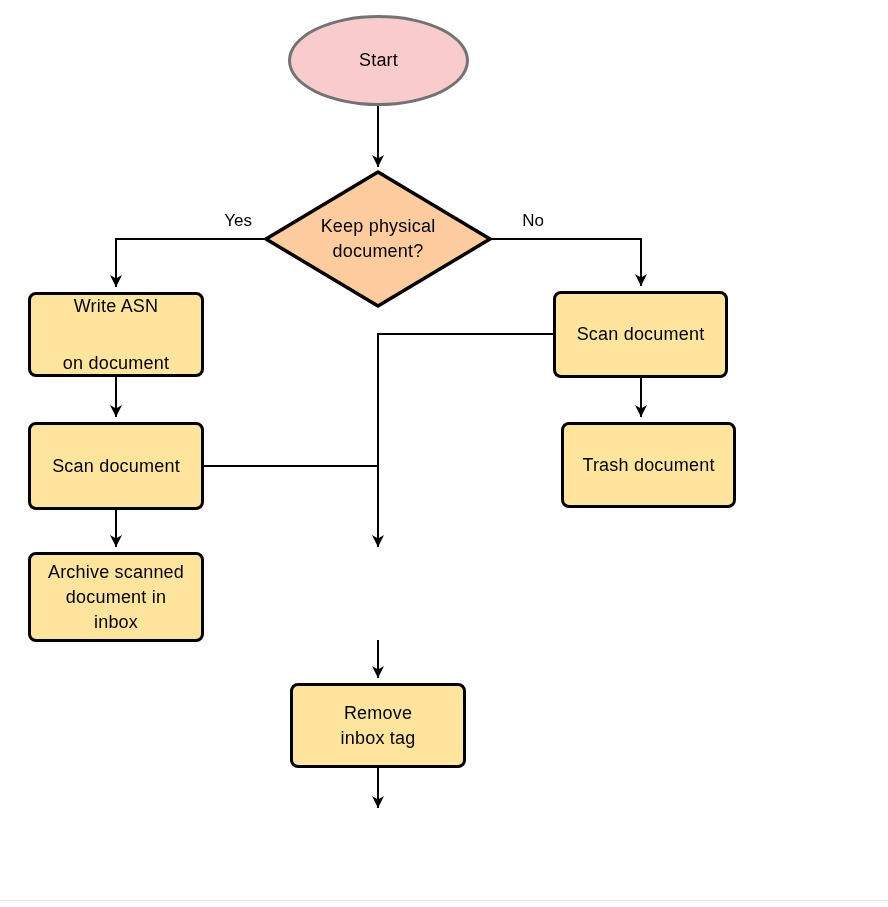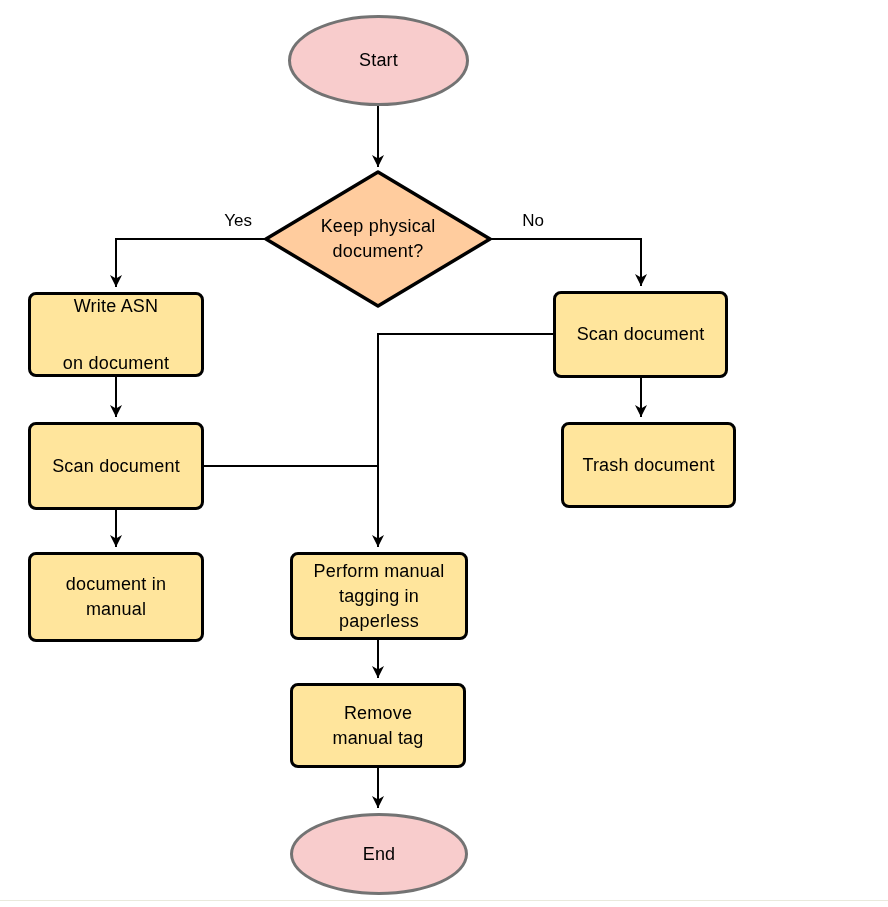--- a/index.html
+++ b/index.html
@@ -121,46 +121,39 @@
   <div class="node process" style="left:28px; top:292px; width:176px; height:85px;gap:32px;">
     <span>Write ASN</span>
     <span>on document</span>
   </div>
 
   <div class="node process" style="left:28px; top:422px; width:176px; height:88px;">
     <span>Scan document</span>
   </div>
 
   <div class="node process" style="left:28px; top:552px; width:176px; height:90px;">
+    <span>Archive scanned</span>
     <span>document in</span>
-    <span>manual</span>
+    <span>inbox</span>
   </div>
 
   <div class="node process" style="left:553px; top:291px; width:175px; height:87px;">
     <span>Scan document</span>
   </div>
 
   <div class="node process" style="left:553px; top:422px; width:175px; height:86px;margin-left:8px;">
     <span>Trash document</span>
   </div>
 
-  <div class="node process" style="left:290px; top:552px; width:178px; height:88px;">
-    <span>Perform manual</span>
-    <span>tagging in</span>
-    <span>paperless</span>
-  </div>
 
   <div class="node process" style="left:290px; top:683px; width:176px; height:85px;">
     <span>Remove</span>
-    <span>manual tag</span>
+    <span>inbox tag</span>
   </div>
 
-  <div class="node terminal" style="left:290px; top:813px; width:178px; height:82px;">
-    <span>End</span>
-  </div>
 
   <div class="edge-label" style="left:204px; top:211px; width:48px;">Yes</div>
   <div class="edge-label" style="left:500px; top:211px; width:44px;">No</div>
 
 
   <div class="page-bottom-line"></div>
 
 </div>
 
 </body></html>

